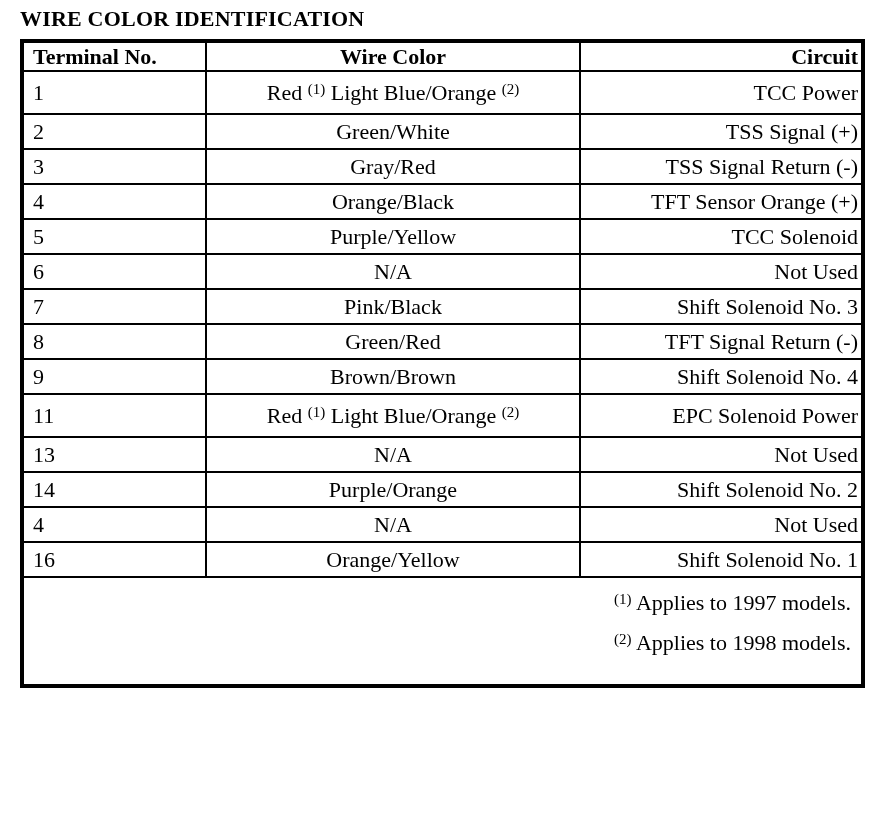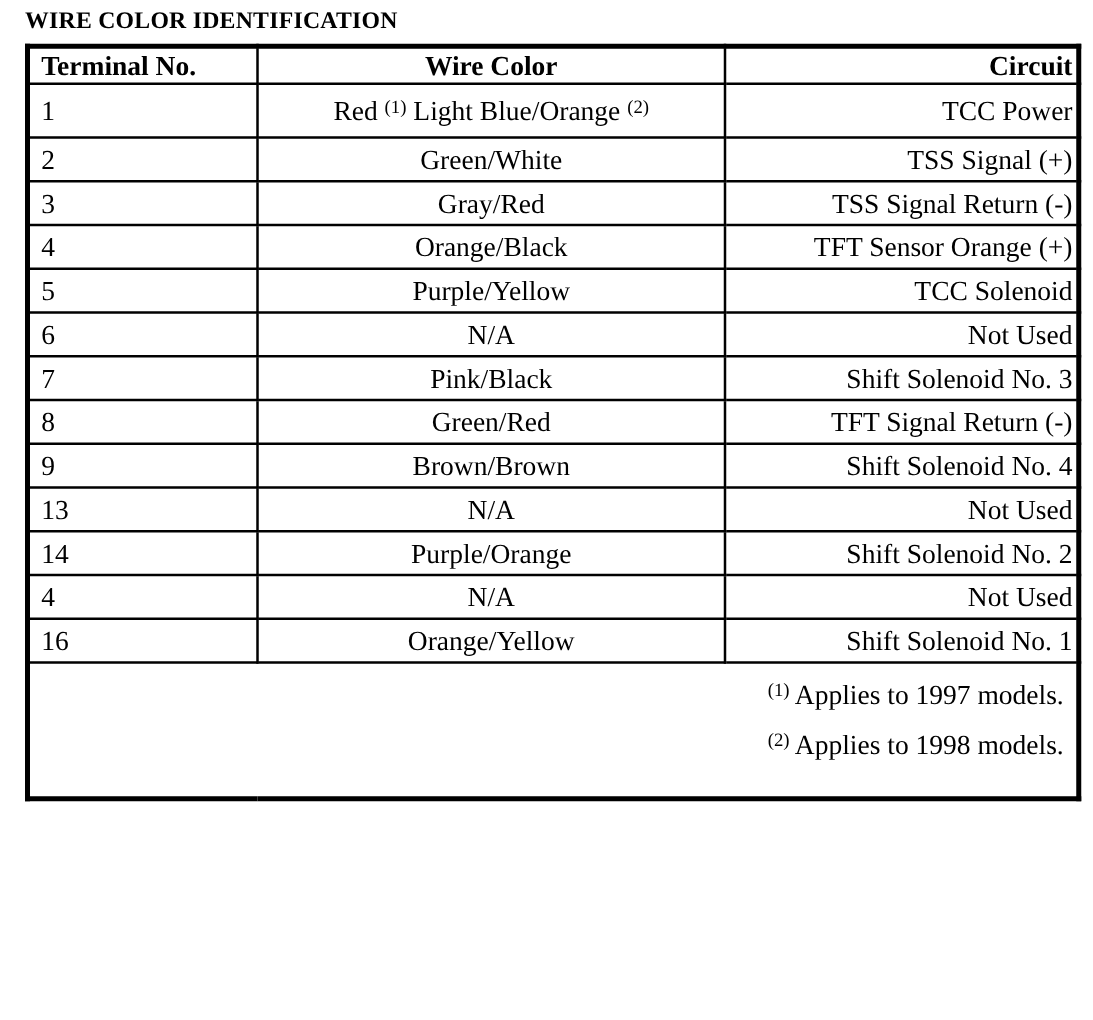--- a/index.html
+++ b/index.html
@@ -9,21 +9,21 @@
     width: 874px;
     height: 816px;
     overflow: hidden;
     font-family: "Liberation Serif", serif;
     color: #000000;
   }
   .page {
     padding: 6px 13px 0 20px;
   }
   .doc-title {
-    font-size: 19px;
+    font-size: 22px;
     font-weight: bold;
     margin: 0 0 7px 0;
     letter-spacing: 0.2px;
   }
   table.wire-table {
     border-collapse: collapse;
     table-layout: fixed;
     width: 841px;
     border: 4px solid #000000;
   }
@@ -118,20 +118,25 @@
         <tr class="regular">
           <td class="col-terminal">8</td>
           <td class="col-wire">Green/Red</td>
           <td class="col-circuit">TFT Signal Return (-)</td>
         </tr>
         <tr class="regular">
           <td class="col-terminal">9</td>
           <td class="col-wire">Brown/Brown</td>
           <td class="col-circuit">Shift Solenoid No. 4</td>
         </tr>
+        <tr class="tall">
+          <td class="col-terminal">11</td>
+          <td class="col-wire">Red <sup>(1)</sup> Light Blue/Orange <sup>(2)</sup></td>
+          <td class="col-circuit">EPC Solenoid Power</td>
+        </tr>
         <tr class="regular">
           <td class="col-terminal">13</td>
           <td class="col-wire">N/A</td>
           <td class="col-circuit">Not Used</td>
         </tr>
         <tr class="regular">
           <td class="col-terminal">14</td>
           <td class="col-wire">Purple/Orange</td>
           <td class="col-circuit">Shift Solenoid No. 2</td>
         </tr>

